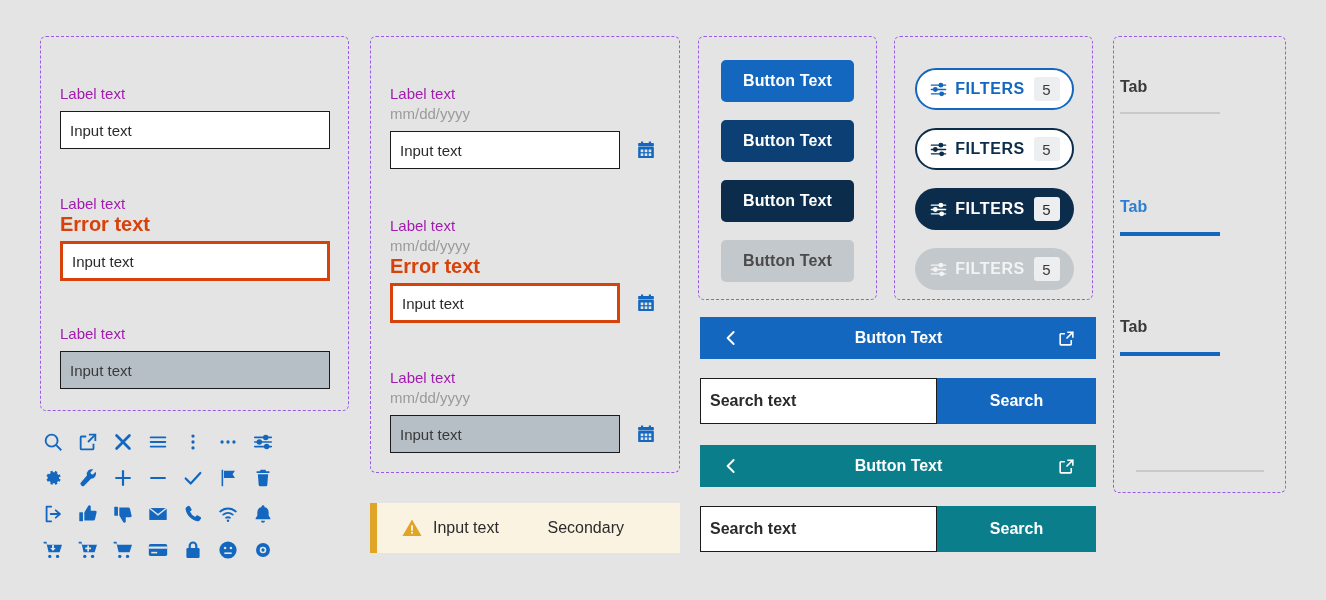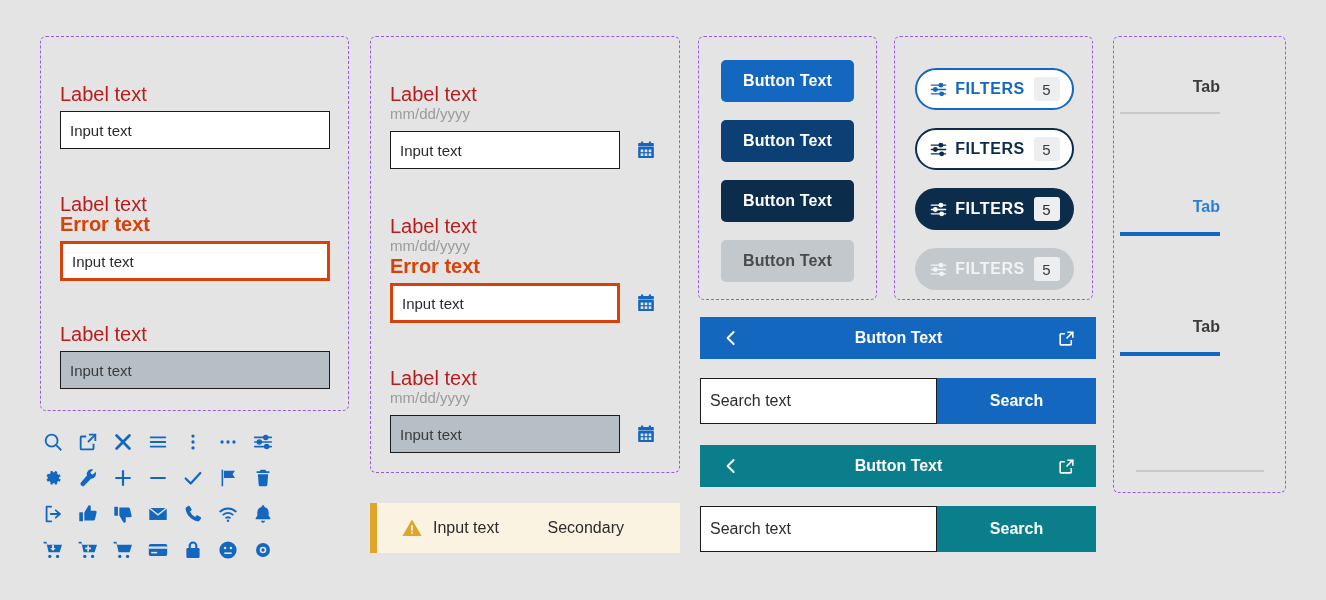--- a/index.html
+++ b/index.html
@@ -10,21 +10,21 @@
     overflow:hidden;
     position:relative;
   }
   .group{
     position:absolute;
     border:1.5px dashed #9b59e8;
     border-radius:6px;
     box-sizing:border-box;
   }
   
-  .label{font-size:20px;color:#b91c1c;line-height:20px;}
+  .label{font-size:15px;color:#a21caf;line-height:20px;}
   .sublabel{font-size:15px;color:#9b9b9b;line-height:20px;}
   .errlabel{font-size:20px;color:#d6420a;font-weight:bold;line-height:20px;}
   .input{
     box-sizing:border-box;
     height:38px;
     background:#ffffff;
     border:1.5px solid #1b1b1b;
     font-size:15px;color:#2b2b2b;
     display:flex;align-items:center;
     padding-left:9px;
@@ -93,29 +93,29 @@
   .wide-btn .wb-label{flex:1;text-align:center;}
   .wide-btn .wb-left{margin-left:22px;display:flex;align-items:center;}
   .wide-btn .wb-right{margin-right:20px;display:flex;align-items:center;}
 
   
   .searchbar{position:absolute;width:396px;height:46px;display:flex;}
   .searchbar .sb-input{
     box-sizing:border-box;
     flex:1;background:#fff;border:1.5px solid #1b1b1b;
     display:flex;align-items:center;padding-left:9px;
-    font-size:16px;color:#2b2b2b;
+    font-size:16px;color:#2b2b2b;font-weight:bold;
   }
   .searchbar .sb-btn{
     width:159px;display:flex;align-items:center;justify-content:center;
     color:#fff;font-size:16px;font-weight:bold;
   }
 
   
-  .tab{position:absolute;width:100px;text-align:right;}
+  .tab{position:absolute;width:100px;text-align:left;}
   .tab .tab-label{font-size:16px;font-weight:bold;line-height:22px;}
   .tab .tab-underline{height:4px;margin-top:14px;}
   .tab.t1 .tab-label{color:#3a3a3a;}
   .tab.t1 .tab-underline{background:#c9c9c9;height:2px;}
   .tab.t2 .tab-label{color:#2a7fd4;}
   .tab.t2 .tab-underline{background:#1367bf;}
   .tab.t3 .tab-label{color:#3a3a3a;}
   .tab.t3 .tab-underline{background:#1367bf;}
   .tab-divider{position:absolute;height:2px;background:#c9c9c9;}
 </style>

